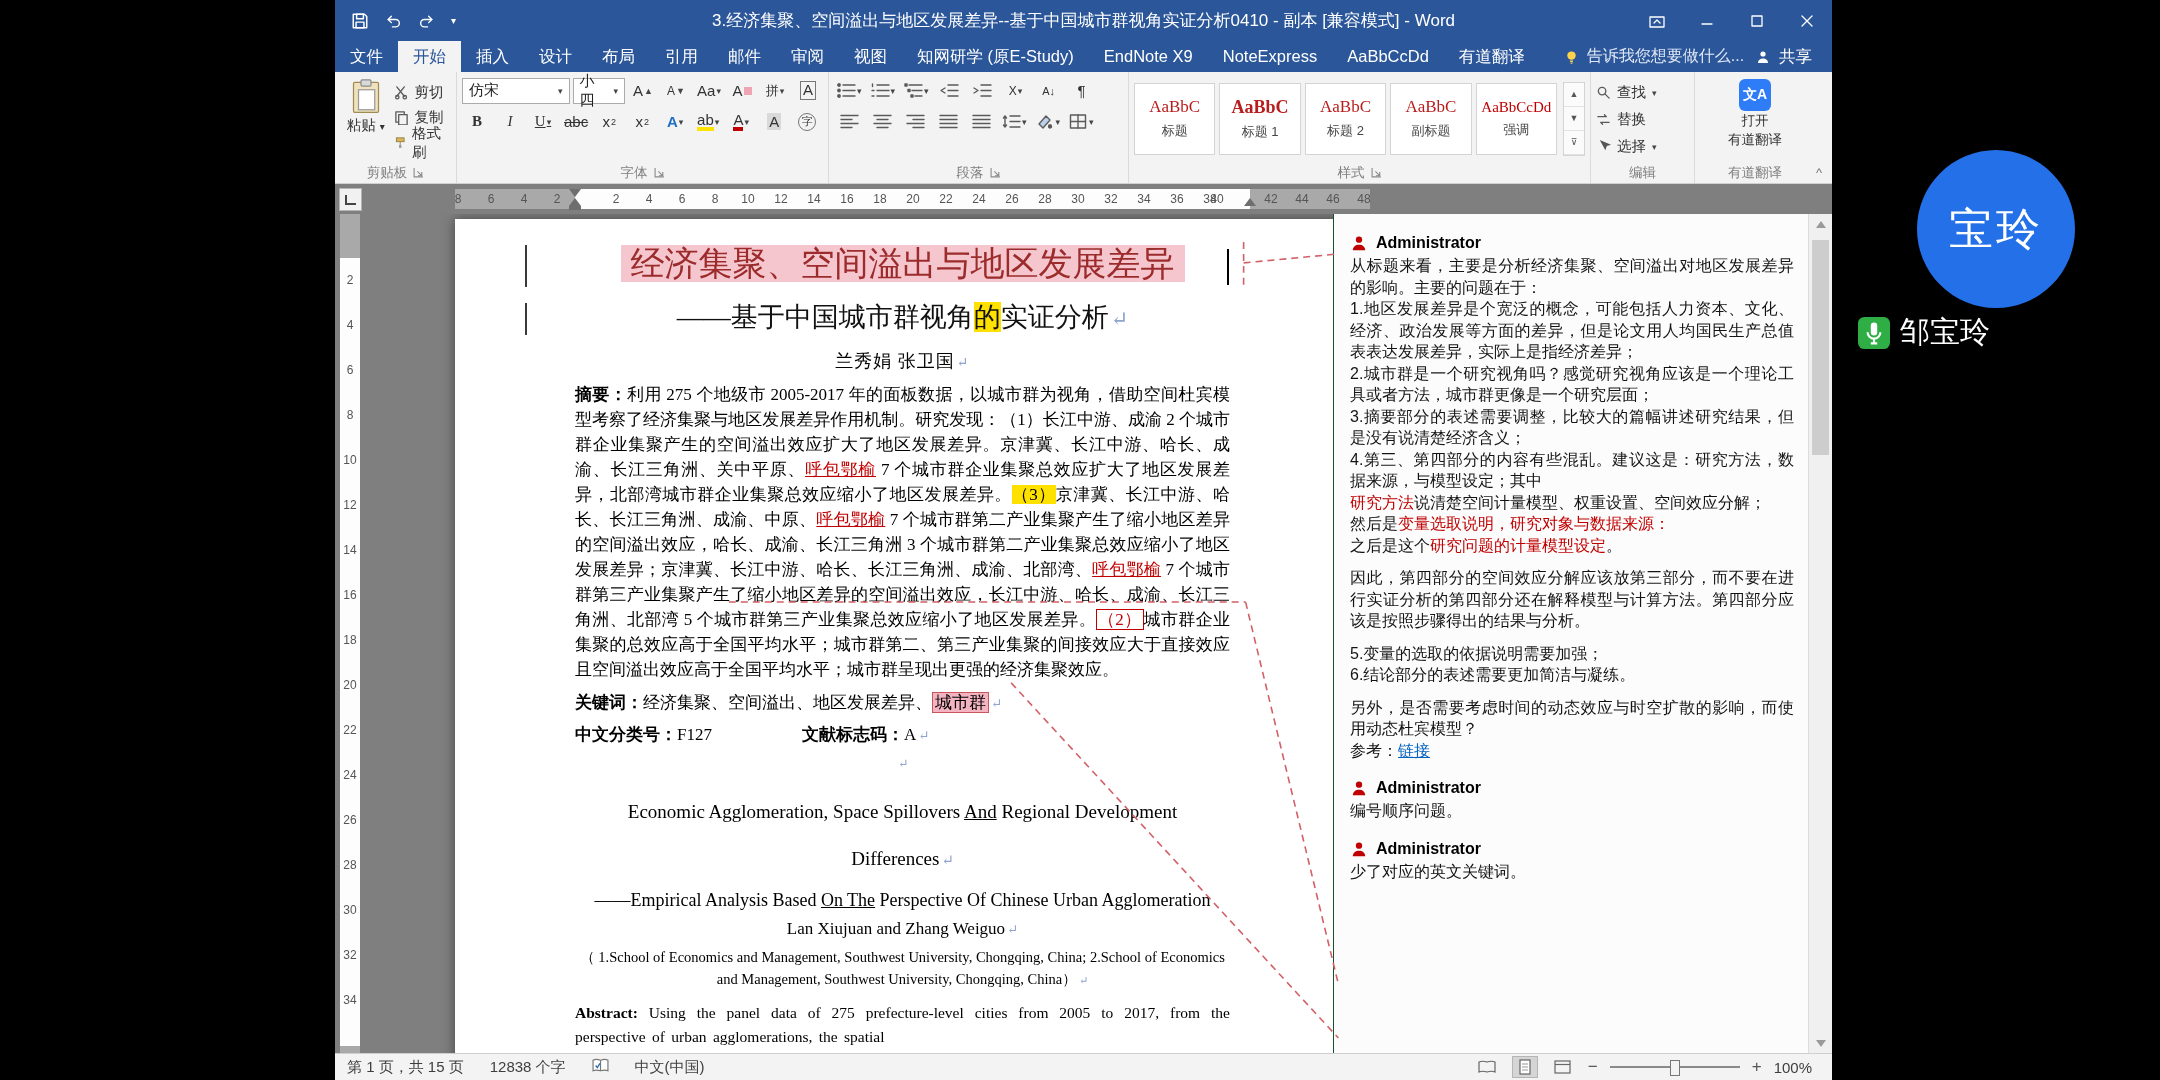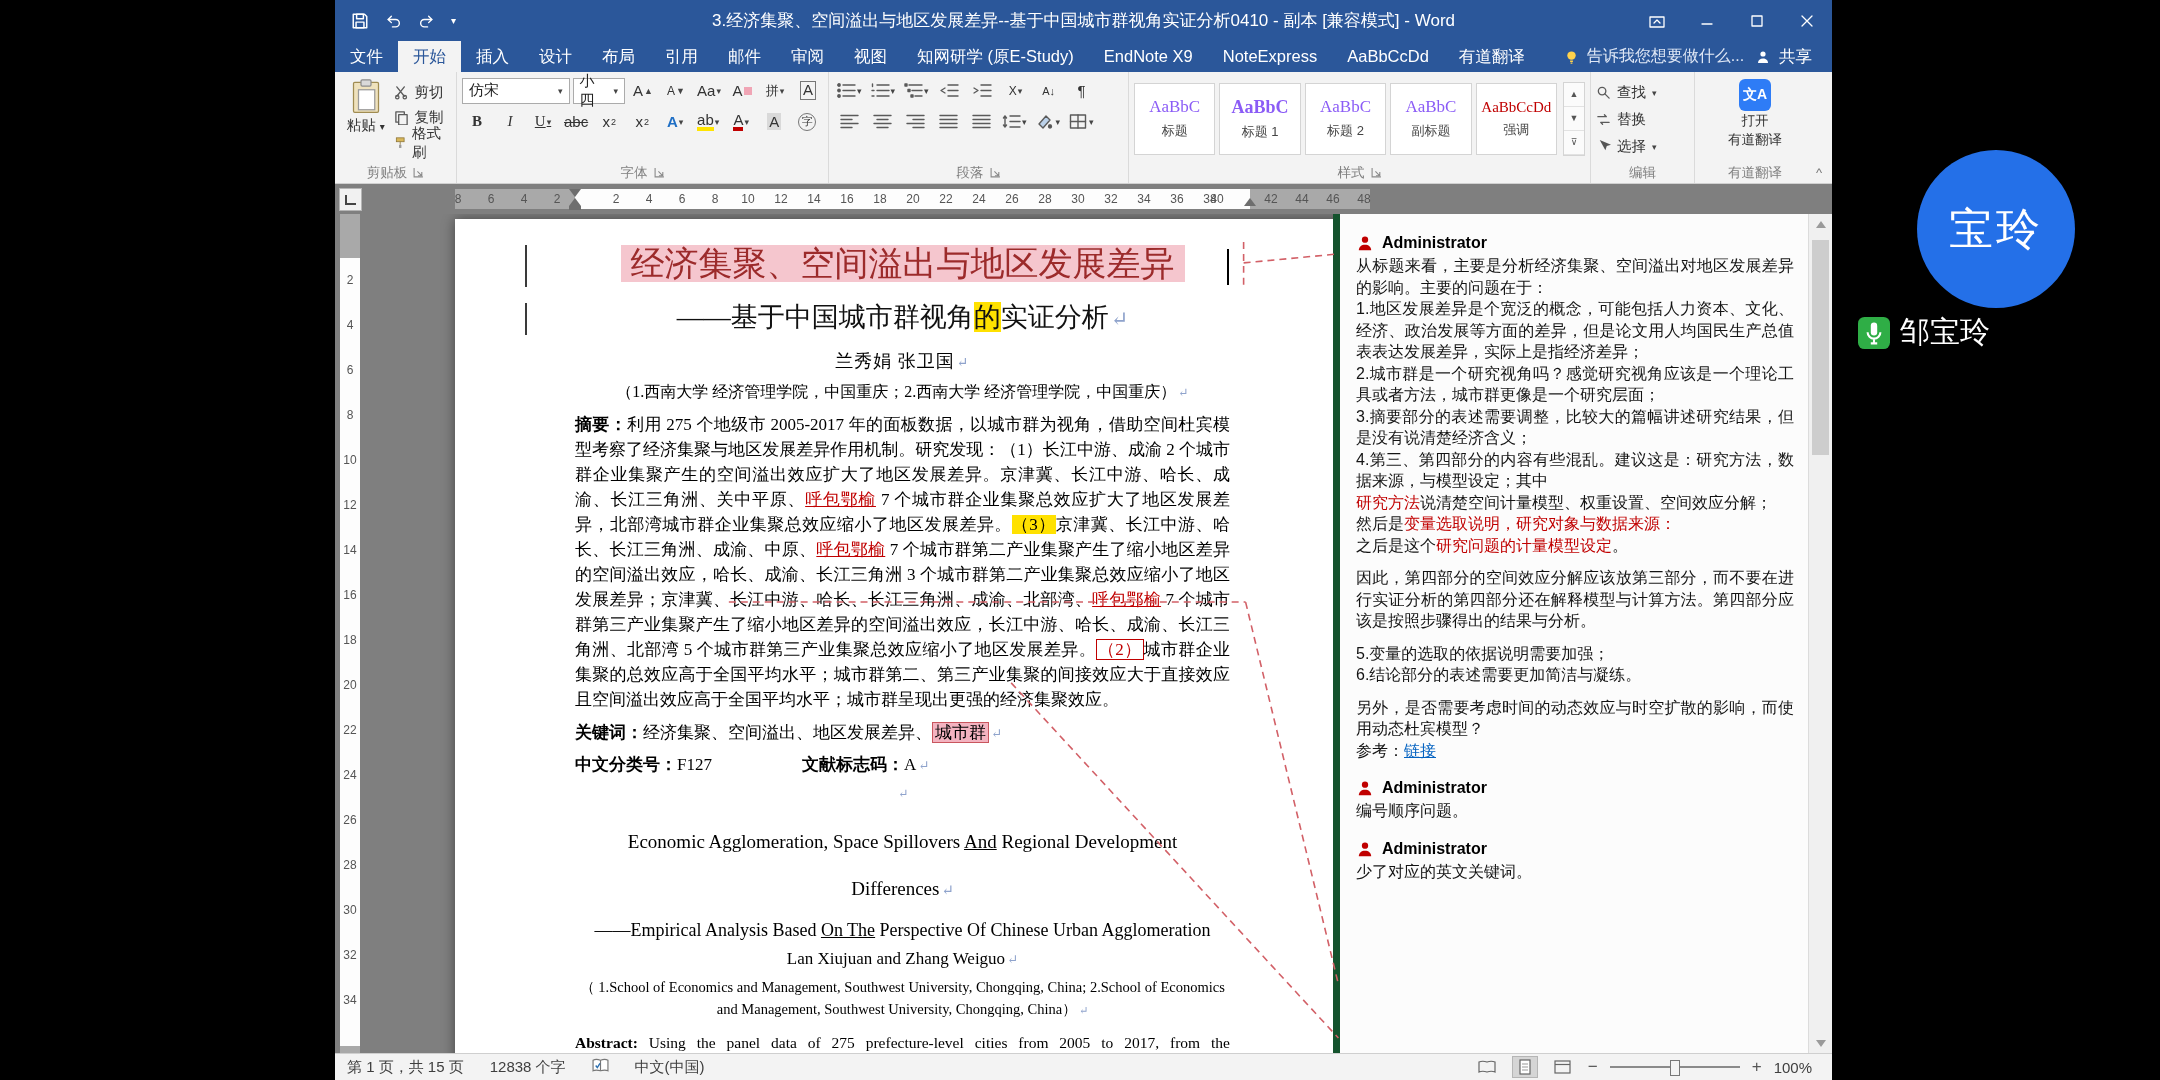--- a/index.html
+++ b/index.html
@@ -45,21 +45,21 @@
   .fS{text-decoration:line-through;}
   .ubar{border-bottom:4px solid #ffe400;line-height:1;}
   .rbar{border-bottom:4px solid #c00000;line-height:1;}
   .bluA{color:#1f6fc5;font-weight:bold;}
   .boxA{border:1px solid #777;padding:0 2px;line-height:1.1;}
   .cirA{border:1px solid #777;border-radius:50%;width:16px;height:16px;display:inline-flex;align-items:center;justify-content:center;font-size:11px;}
   .shdA{background:#d9d9d9;padding:0 2px;}
   .tiny{font-size:9px;color:#444;}
   .pic{width:19px;height:15px;}
   .stylecard{width:82px;height:72px;background:#fff;border:1px solid #d4d4d4;margin-right:4px;display:flex;flex-direction:column;align-items:center;justify-content:center;gap:5px;box-sizing:border-box;}
-  .scp{font-family:"Liberation Serif",serif;font-size:17px;color:#8b5cf6;white-space:nowrap;}
+  .scp{font-family:"Liberation Serif",serif;font-size:17px;color:#b91c1c;white-space:nowrap;}
   .scp.bold{font-weight:bold;font-size:18px;}
   .scp.red{color:#c00000;font-size:15px;}
   .scn{font-size:13px;color:#444;}
   .galrail{display:flex;flex-direction:column;border:1px solid #d4d4d4;margin-left:2px;}
   .galbtn{width:20px;height:23px;display:flex;align-items:center;justify-content:center;font-size:9px;color:#555;background:#fbfbfb;border-bottom:1px solid #e2e2e2;}
   .editcol{display:flex;flex-direction:column;justify-content:center;gap:3px;padding-top:2px;}
   .editrow{display:flex;align-items:center;gap:6px;font-size:14.5px;color:#333;height:24px;}
   .ydbtn{display:flex;flex-direction:column;align-items:center;gap:2px;font-size:13.5px;color:#333;width:92px;padding-top:4px;line-height:1.25;}
   .ydicon{width:32px;height:32px;border-radius:6px;background:#2e7cf6;color:#fff;display:flex;align-items:center;justify-content:center;font-size:14px;font-weight:bold;}
   .collapse{position:absolute;right:10px;bottom:3px;color:#777;font-size:13px;}
@@ -109,21 +109,21 @@
   .d-aen{text-align:center;font-size:17px;margin-top:8px;}
   .d-affen{text-align:center;font-size:14.5px;line-height:22px;margin-top:7px;}
   .d-absen{font-size:15.5px;line-height:23.5px;text-align:justify;margin-top:10px;word-spacing:2.5px;}
   .chbar{position:absolute;width:2px;background:#3a3a3a;}
   .caret-line{position:absolute;width:2px;background:#000;}
 
   .connectors{position:absolute;inset:0;width:100%;height:100%;pointer-events:none;z-index:6;}
   .connectors path{stroke:#d26067;stroke-width:1.6;fill:none;stroke-dasharray:7 5;}
 
   
-  .comments{width:475px;flex:0 0 auto;background:#fcfcfc;border-left:7px solid #14532d;padding:20px 14px 0 16px;box-sizing:border-box;overflow:hidden;position:relative;}
+  .comments{width:475px;flex:0 0 auto;background:#fcfcfc;border-left:1px solid #14532d;padding:20px 14px 0 16px;box-sizing:border-box;overflow:hidden;position:relative;}
   .comment{margin-bottom:18px;}
   .chead{display:flex;align-items:center;gap:8px;margin-bottom:3px;}
   .cauthor{font-weight:bold;font-size:16px;color:#000;}
   .cbody .cline{font-size:16px;line-height:21.5px;color:#141414;text-align:justify;}
   .cbody .cline.blank{height:11px;}
   .seg-red{color:#c00000;}
   .seg-link{color:#0563c1;text-decoration:underline;}
 
   
   .sbar{width:23px;flex:0 0 auto;background:#f0f0f0;border-left:1px solid #dcdcdc;position:relative;}
@@ -605,21 +605,20 @@
       <div class="docarea">
         <div class="page">
 
           <div class="chbar" style="left:70px;top:26px;height:42px;"></div>
           <div class="chbar" style="left:70px;top:84px;height:32px;"></div>
           <div class="caret-line" style="left:772px;top:30px;height:36px;"></div>
 
           <div class="d-title"><span class="hl-pink">经济集聚、空间溢出与地区发展差异</span></div>
           <div class="d-sub"><span>——基于中国城市群视角</span><span class="hl-y">的</span><span>实证分析</span><span class="pm">↵</span></div>
           <div class="d-authors"><span>兰秀娟  张卫国</span><span class="pm">↵</span></div>
-          <div class="d-affil"><span>（1.西南大学 经济管理学院，中国重庆；2.西南大学 经济管理学院，中国重庆）</span><span class="pm">↵</span></div>
           <div class="d-abs"><span class="seg-b">摘要：</span><span>利用 275 个地级市 2005-2017 年的面板数据，以城市群为视角，借助空间杜宾模型考察了经济集聚与地区发展差异作用机制。研究发现：（1）长江中游、成渝 2 个城市群企业集聚产生的空间溢出效应扩大了地区发展差异。京津冀、长江中游、哈长、成渝、长江三角洲、关中平原、</span><span class="seg-ins">呼包鄂榆</span><span> 7 个城市群企业集聚总效应扩大了地区发展差异，北部湾城市群企业集聚总效应缩小了地区发展差异。</span><span class="seg-hly">（3）</span><span>京津冀、长江中游、哈长、长江三角洲、成渝、中原、</span><span class="seg-ins">呼包鄂榆</span><span> 7 个城市群第二产业集聚产生了缩小地区差异的空间溢出效应，哈长、成渝、长江三角洲 3 个城市群第二产业集聚总效应缩小了地区发展差异；京津冀、长江中游、哈长、长江三角洲、成渝、北部湾、</span><span class="seg-ins">呼包鄂榆</span><span> 7 个城市群第三产业集聚产生了缩小地区差异的空间溢出效应，长江中游、哈长、成渝、长江三角洲、北部湾 5 个城市群第三产业集聚总效应缩小了地区发展差异。</span><span class="seg-box2">（2）</span><span>城市群企业集聚的总效应高于全国平均水平；城市群第二、第三产业集聚的间接效应大于直接效应且空间溢出效应高于全国平均水平；城市群呈现出更强的经济集聚效应。</span></div>
           <div class="d-kw"><span class="b">关键词：</span><span>经济集聚、空间溢出、地区发展差异、</span><span class="kw-hl">城市群</span><span class="pm">↵</span></div>
           <div class="d-clc"><span class="b">中文分类号：</span><span>F127</span><span class="clc-gap b">文献标志码：</span><span>A</span><span class="pm">↵</span></div>
           <div class="d-cmark"><span class="pm">↵</span></div>
           <div class="d-ten"><span>Economic Agglomeration, Space Spillovers </span><span class="seg-insb">And</span><span> Regional Development</span></div>
           <div class="d-ten" style="margin-top:0"><span>Differences</span><span class="pm">↵</span></div>
           <div class="d-tsub"><span>——Empirical Analysis Based </span><span class="seg-insb">On The</span><span> Perspective Of Chinese Urban Agglomeration</span></div>
           <div class="d-aen"><span>Lan Xiujuan and Zhang Weiguo</span><span class="pm">↵</span></div>
           <div class="d-affen"><span>（ 1.School of Economics and Management, Southwest University, Chongqing, China; 2.School of Economics and Management, Southwest University, Chongqing, China）</span><span class="pm">↵</span></div>
           <div class="d-absen"><span class="seg-b">Abstract: </span><span>Using the panel data of 275 prefecture-level cities from 2005 to 2017, from the perspective of urban agglomerations, the spatial </span></div>

